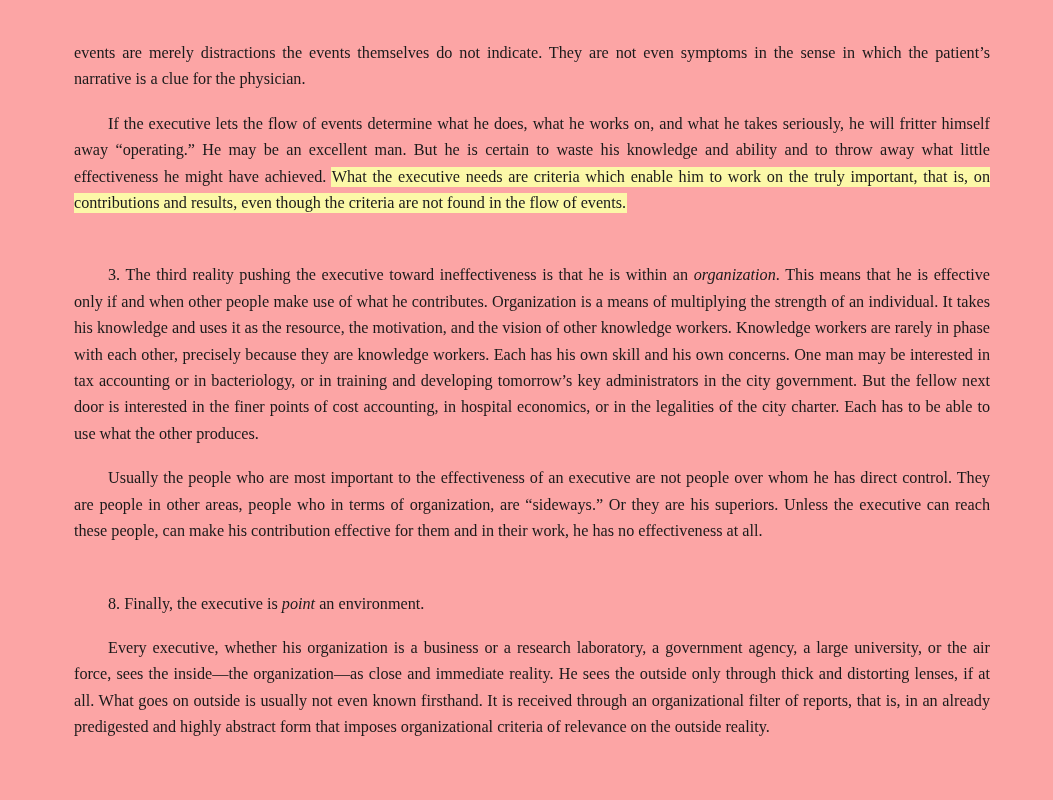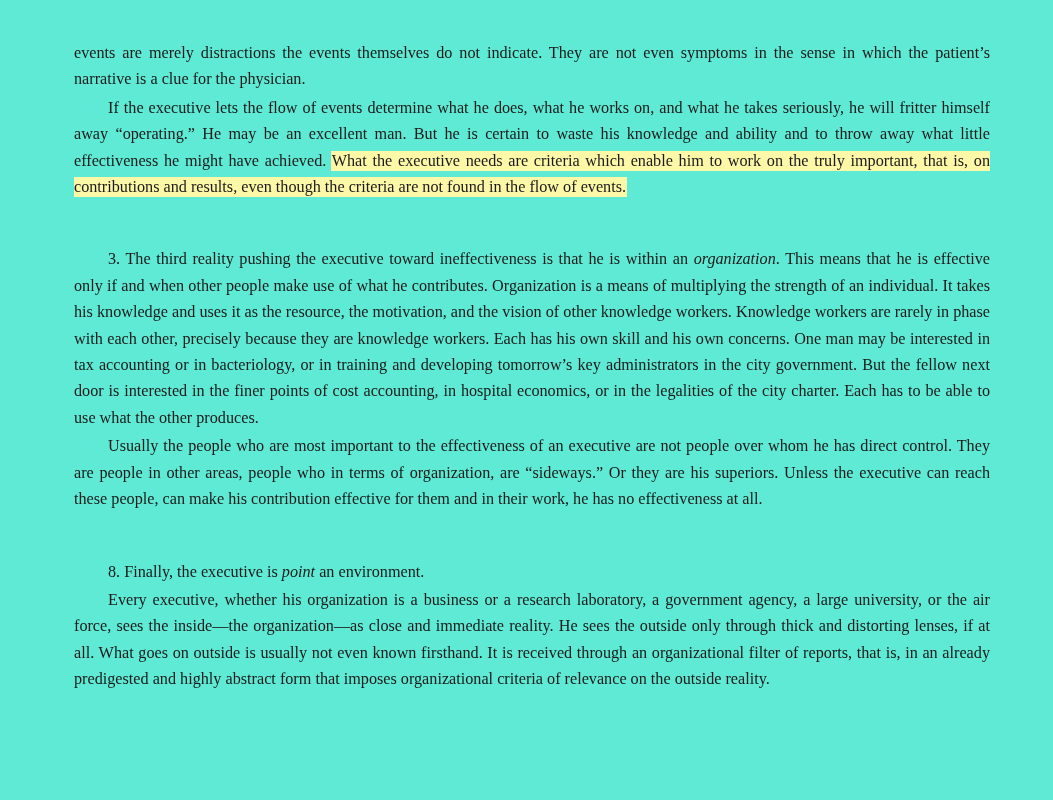--- a/index.html
+++ b/index.html
@@ -11,36 +11,36 @@
     width: 1053px;
     height: 800px;
     font-family: "Liberation Serif", "DejaVu Serif", serif;
     color: #1a1a1a;
     overflow: hidden;
   }
   #page {
     position: relative;
     width: 1053px;
     height: 800px;
-    background: #5eead4;
+    background: #fca5a5;
     box-sizing: border-box;
     padding: 40px 63px 0 74px;
   }
   .para {
     margin: 0;
     font-size: 16.2px;
     line-height: 1.63;
     text-align: justify;
     text-justify: inter-word;
     hyphens: none;
   }
   .indent {
     text-indent: 34px;
   }
-  .gap-sm { margin-top: 2px; }
+  .gap-sm { margin-top: 18px; }
   .gap-lg { margin-top: 46px; }
   .hl {
     background: #fcf8a8;
     box-shadow: 0 0 0 1px #fcf8a8;
   }
   em {
     font-style: italic;
   }
 </style>
 </head>

